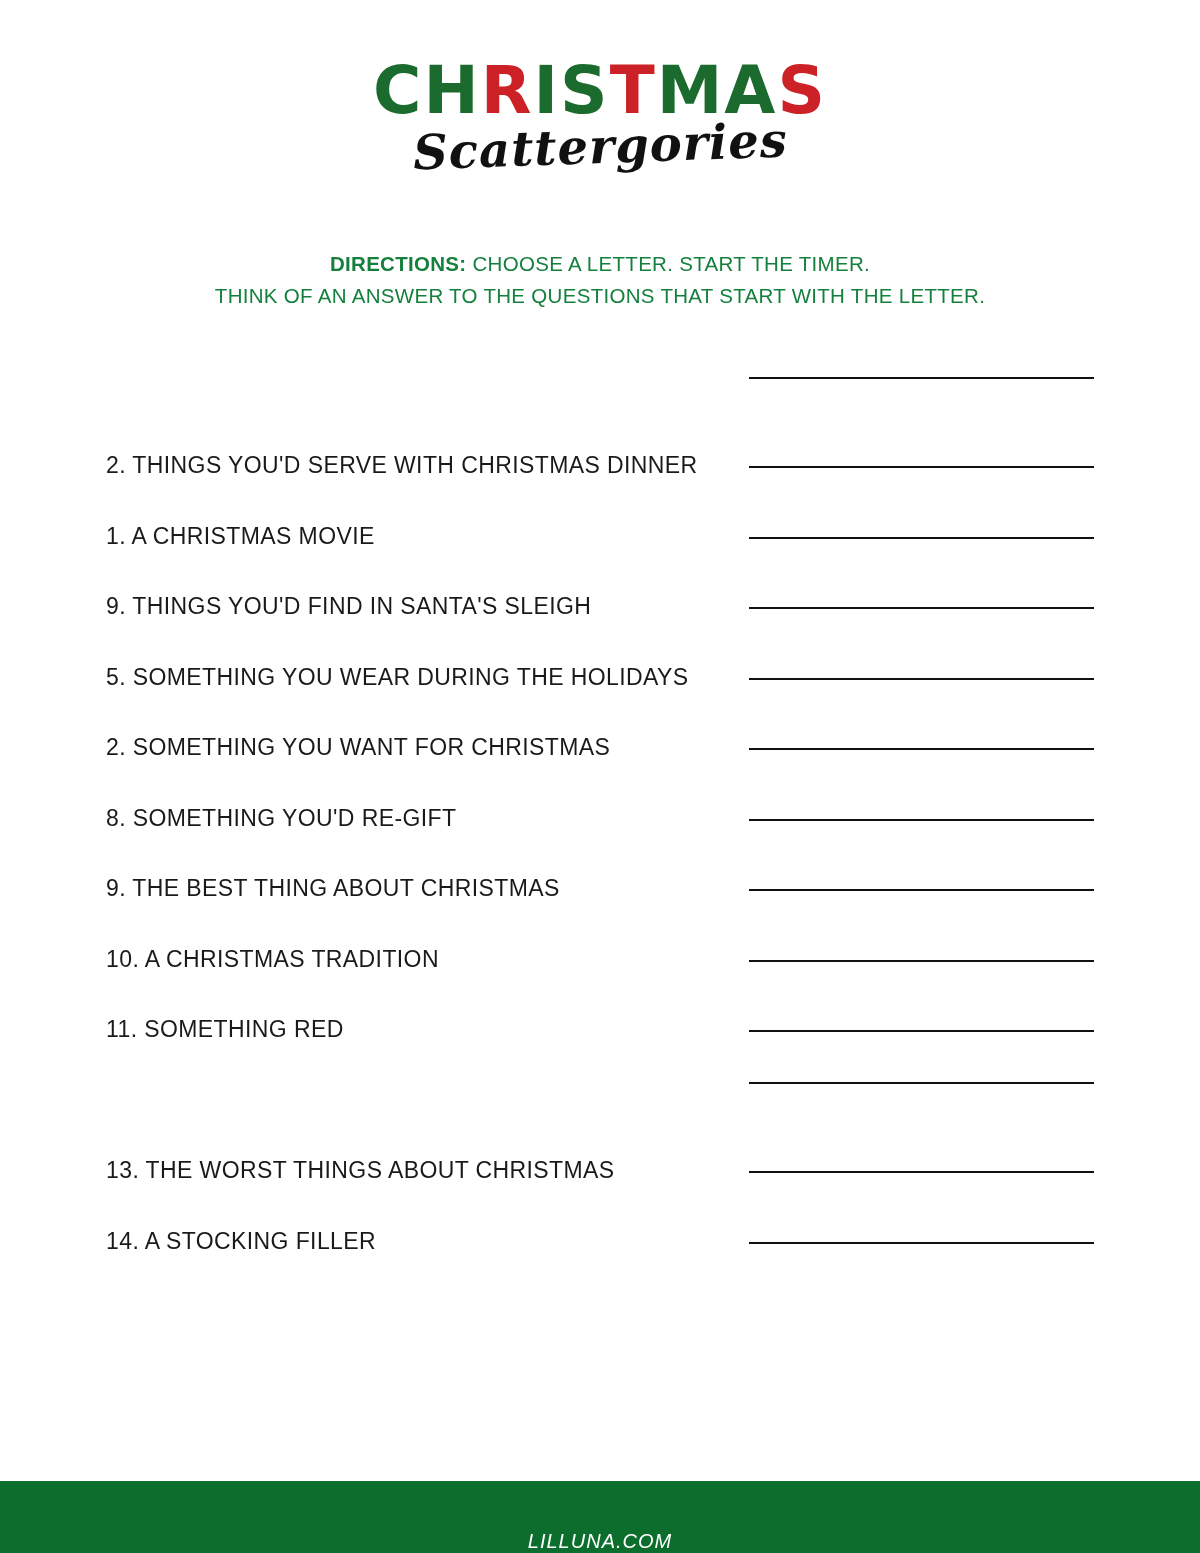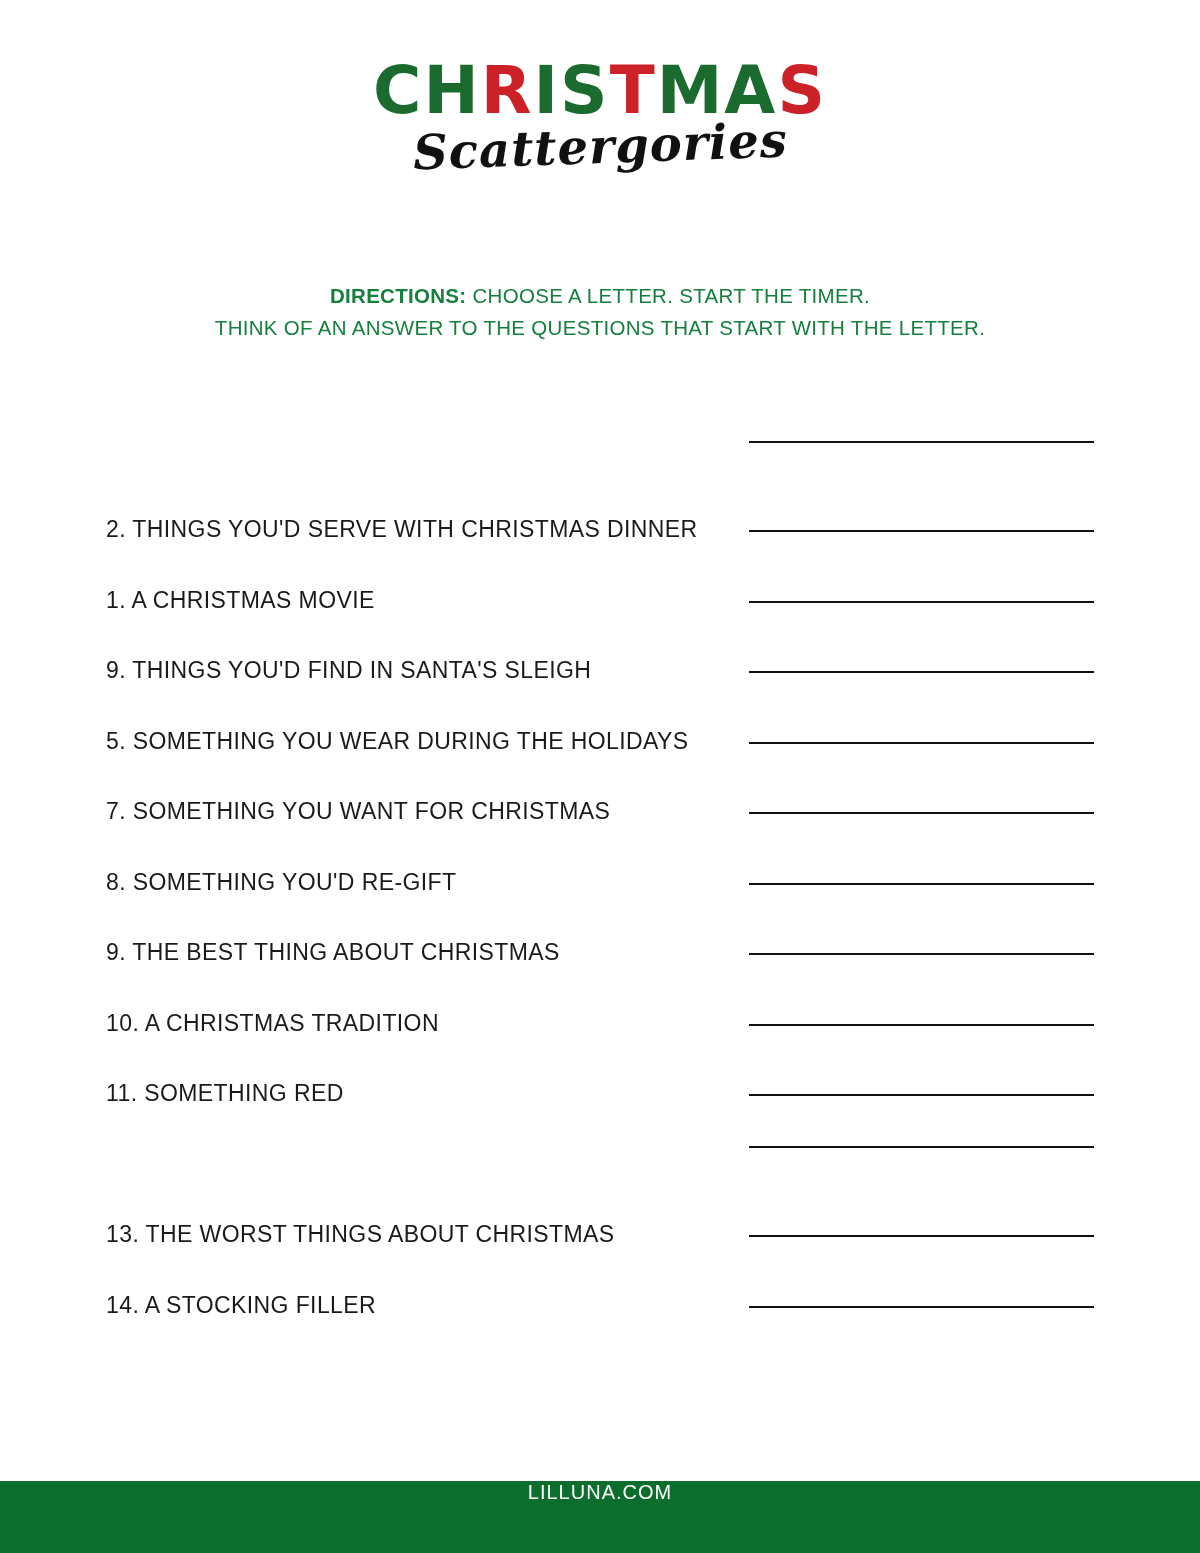--- a/index.html
+++ b/index.html
@@ -14,21 +14,20 @@
     color: #1a1a1a;
     position: relative;
     overflow: hidden;
   }
   .page {
     width: 1200px;
     height: 1553px;
     position: relative;
     display: flex;
     flex-direction: column;
-    gap: 32px;
   }
 
   
   .title-block {
     margin-top: 58px;
     text-align: center;
   }
   .main-title {
     font-family: "DejaVu Sans", sans-serif;
     font-weight: bold;
@@ -98,22 +97,23 @@
 
   
   .footer {
     position: absolute;
     left: 0;
     bottom: 0;
     width: 1200px;
     height: 72px;
     background: #0b6e2d;
     display: flex;
-    align-items: flex-start;
+    align-items: flex-end;
     justify-content: center;
+    font-style: italic;
   }
   .footer-text {
     color: #ffffff;
     font-size: 20px;
     letter-spacing: 1px;
   }
 </style>
 </head>
 <body>
 
@@ -147,21 +147,21 @@
       </div>
       <div class="row">
         <div class="q-text">9. THINGS YOU'D FIND IN SANTA'S SLEIGH</div>
         <div class="blank"></div>
       </div>
       <div class="row">
         <div class="q-text">5. SOMETHING YOU WEAR DURING THE HOLIDAYS</div>
         <div class="blank"></div>
       </div>
       <div class="row">
-        <div class="q-text">7. SOMETHING YOU WANT FOR CHRISTMAS</div>
+        <div class="q-text">2. SOMETHING YOU WANT FOR CHRISTMAS</div>
         <div class="blank"></div>
       </div>
       <div class="row">
         <div class="q-text">8. SOMETHING YOU'D RE-GIFT</div>
         <div class="blank"></div>
       </div>
       <div class="row">
         <div class="q-text">9. THE BEST THING ABOUT CHRISTMAS</div>
         <div class="blank"></div>
       </div>

